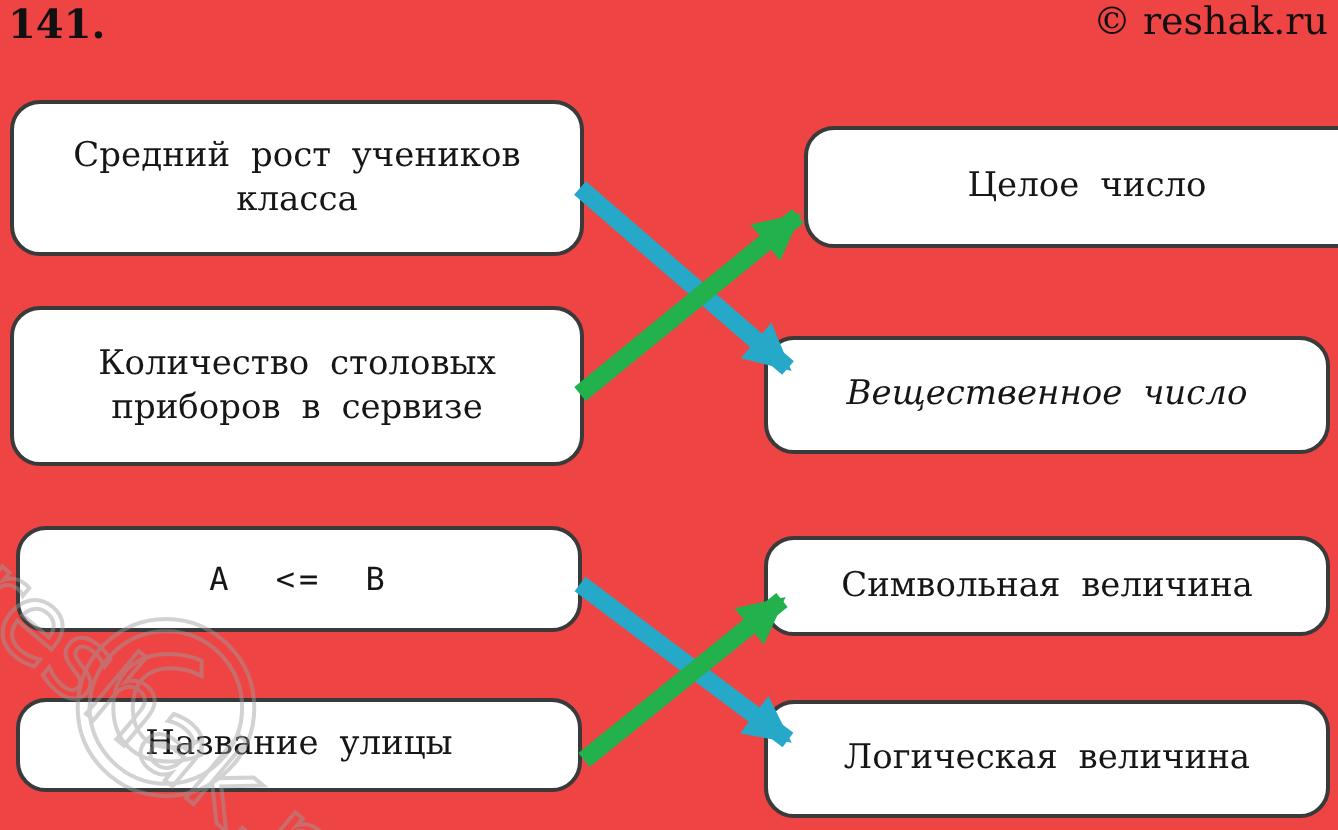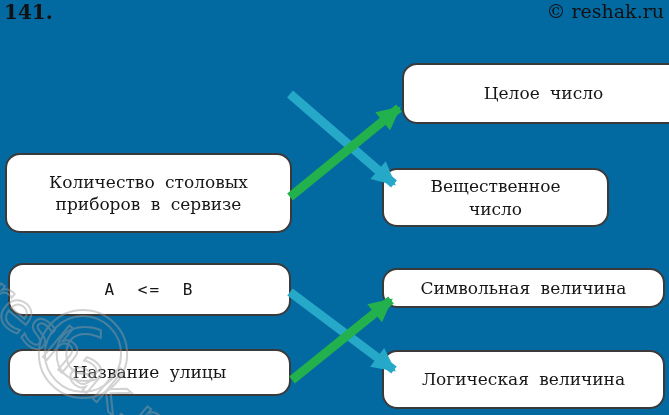--- a/index.html
+++ b/index.html
@@ -2,21 +2,21 @@
 <html style="--box-border: #3a3a3a; --text: #161616;"><head>
 <meta charset="utf-8">
 <style>
   :root{
     --box-border:#3a3a3a;
     --text:#161616;
   }
   html,body{margin:0;padding:0;background:#fff;}
   .canvas{
     position:relative;width:669px;height:415px;overflow:hidden;
-    background:#0369a1;font-family:"DejaVu Serif",serif;
+    background:#ef4444;font-family:"DejaVu Serif",serif;
   }
   .hdr-num{
     position:absolute;left:4px;top:0;font-weight:bold;font-size:20px;color:#111;
   }
   .hdr-copy{
     position:absolute;right:5px;top:0;font-size:19px;color:#111;
   }
   .box{
     position:absolute;box-sizing:border-box;background:#fff;
     border:2px solid var(--box-border);border-radius:15px;
@@ -28,22 +28,22 @@
     font-family:"DejaVu Sans Mono",monospace;font-size:16px;
     letter-spacing:2px;word-spacing:10px;
   }
   
   .bl0{left:5px;top:50px;width:287px;height:78px;}
   .bl1{left:5px;top:153px;width:287px;height:80px;}
   .bl2{left:8px;top:263px;width:283px;height:53px;}
   .bl3{left:8px;top:349px;width:283px;height:47px;}
   
   .br0{left:382px;top:63px;width:283px;height:61px;margin-left:20px;}
-  .br1{left:382px;top:168px;width:227px;height:59px;}
-  .br2{left:382px;top:268px;width:283px;height:40px;}
+  .br1{left:382px;top:168px;width:283px;height:59px;font-style:italic;}
+  .br2{left:382px;top:268px;width:283px;height:50px;}
   .br3{left:382px;top:350px;width:283px;height:59px;}
   .arrow-layer{
     position:absolute;left:0;top:0;z-index:4;pointer-events:none;
   }
   .wm{
     position:absolute;left:0;top:0;width:100%;height:100%;
     z-index:6;pointer-events:none;opacity:.45;
   }
   .wm-sym{
     position:absolute;left:22px;top:295px;
@@ -58,20 +58,23 @@
   }
 </style>
 </head>
 <body>
 
 <div class="canvas">
 
   <div class="hdr-num">141.</div>
   <div class="hdr-copy">© reshak.ru</div>
 
+  <div class="box bl0">
+    <span>Средний рост учеников класса</span>
+  </div>
   <div class="box bl1">
     <span>Количество столовых приборов в сервизе</span>
   </div>
   <div class="box bl2 mono">
     <span>A &lt;= B</span>
   </div>
   <div class="box bl3">
     <span>Название улицы</span>
   </div>
 

